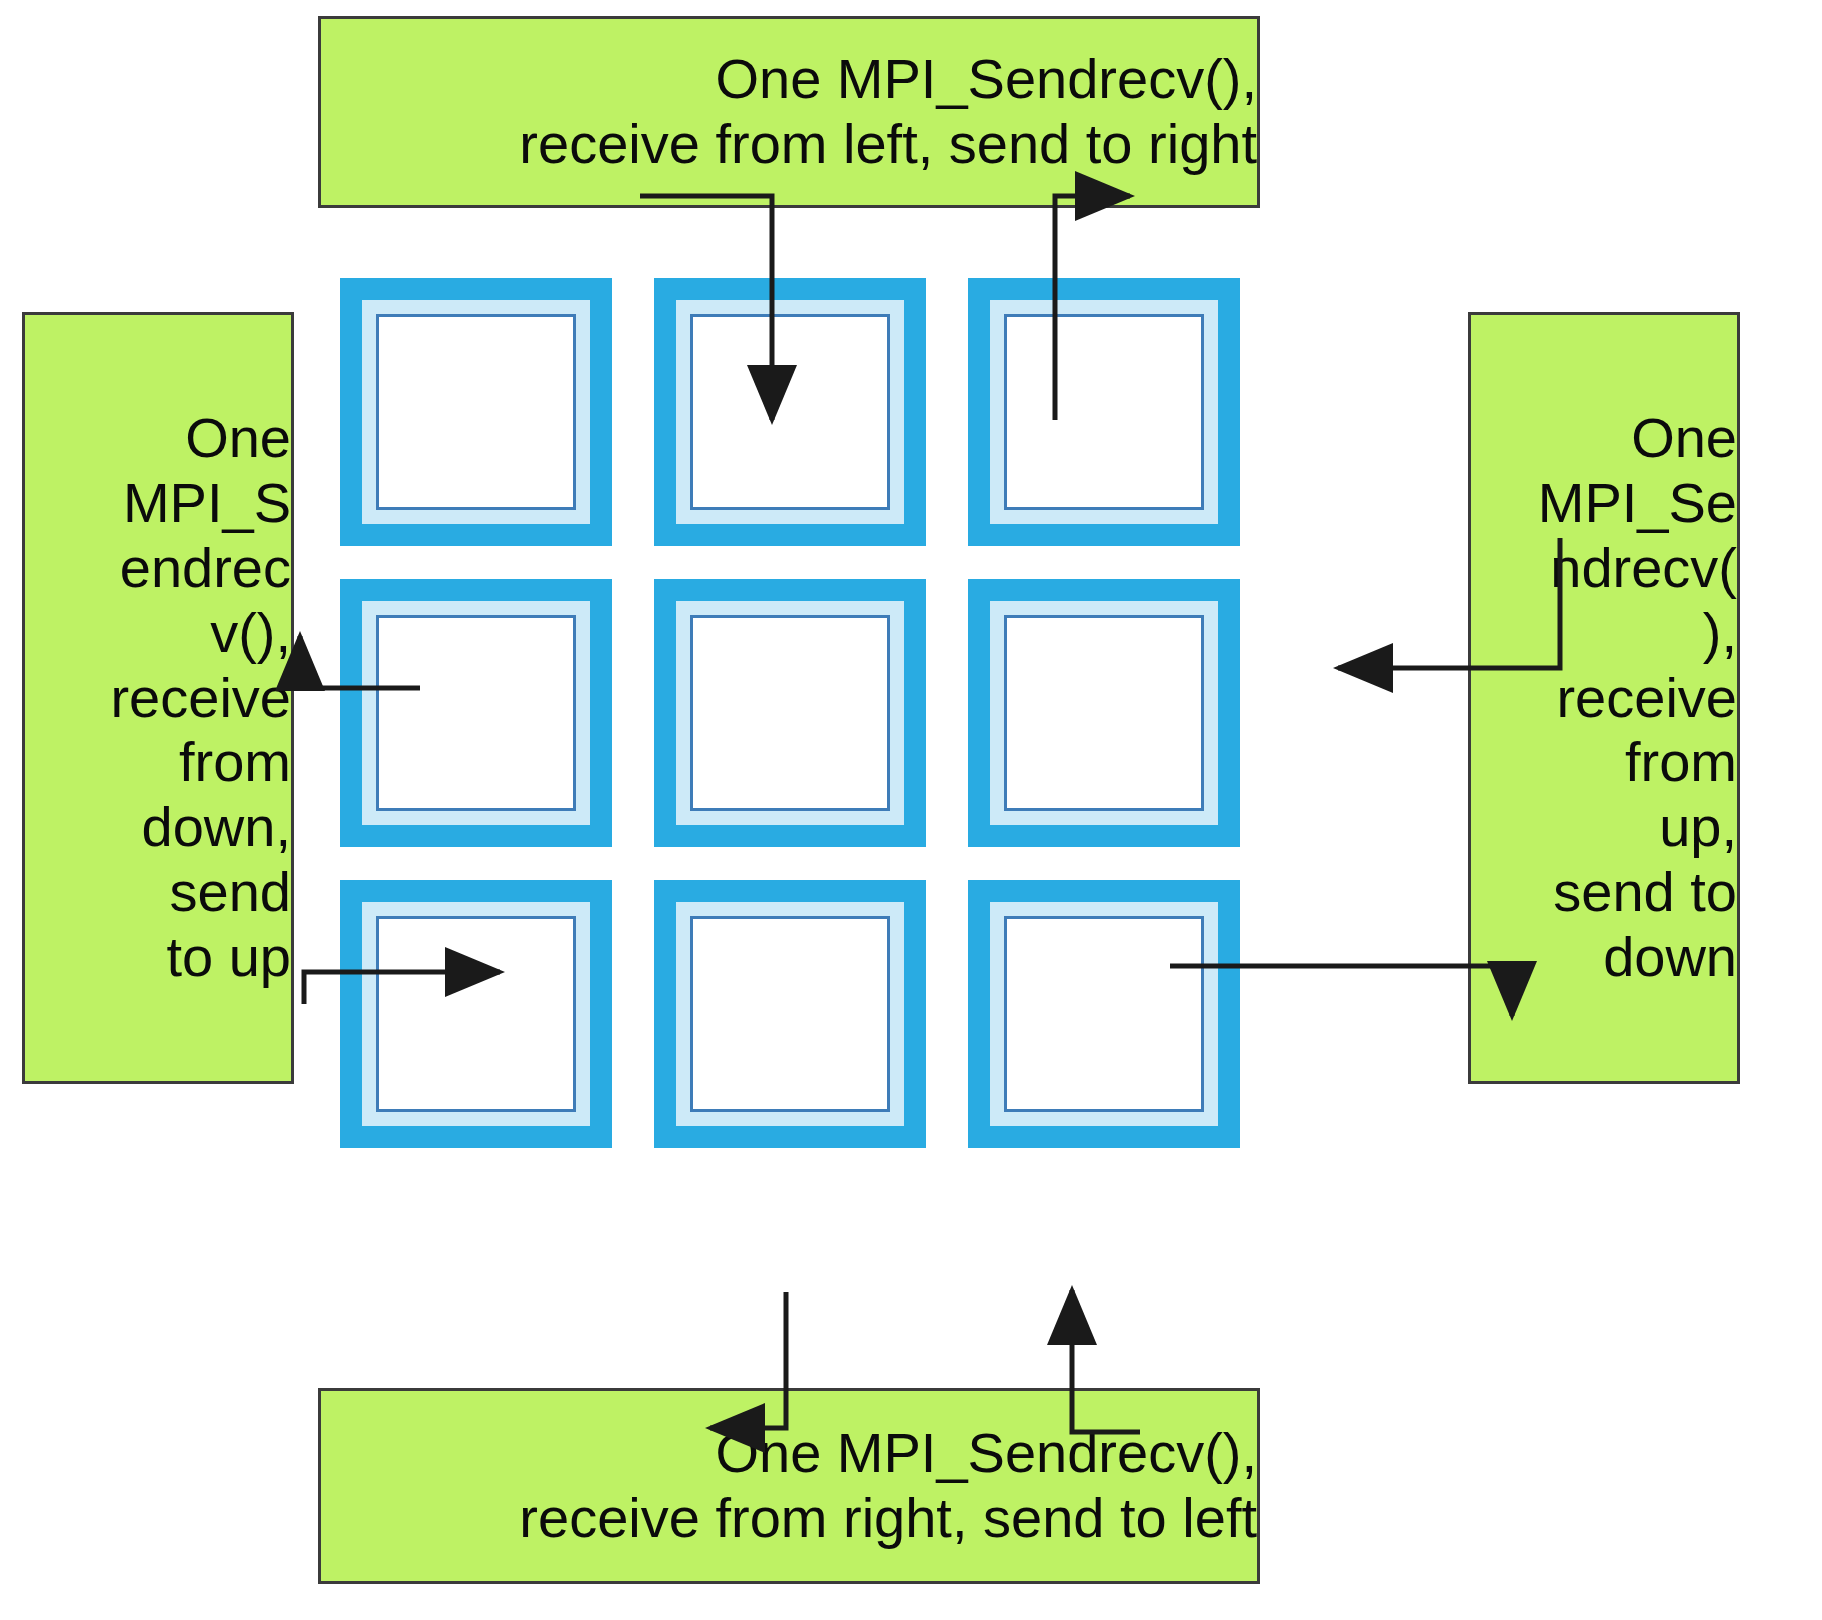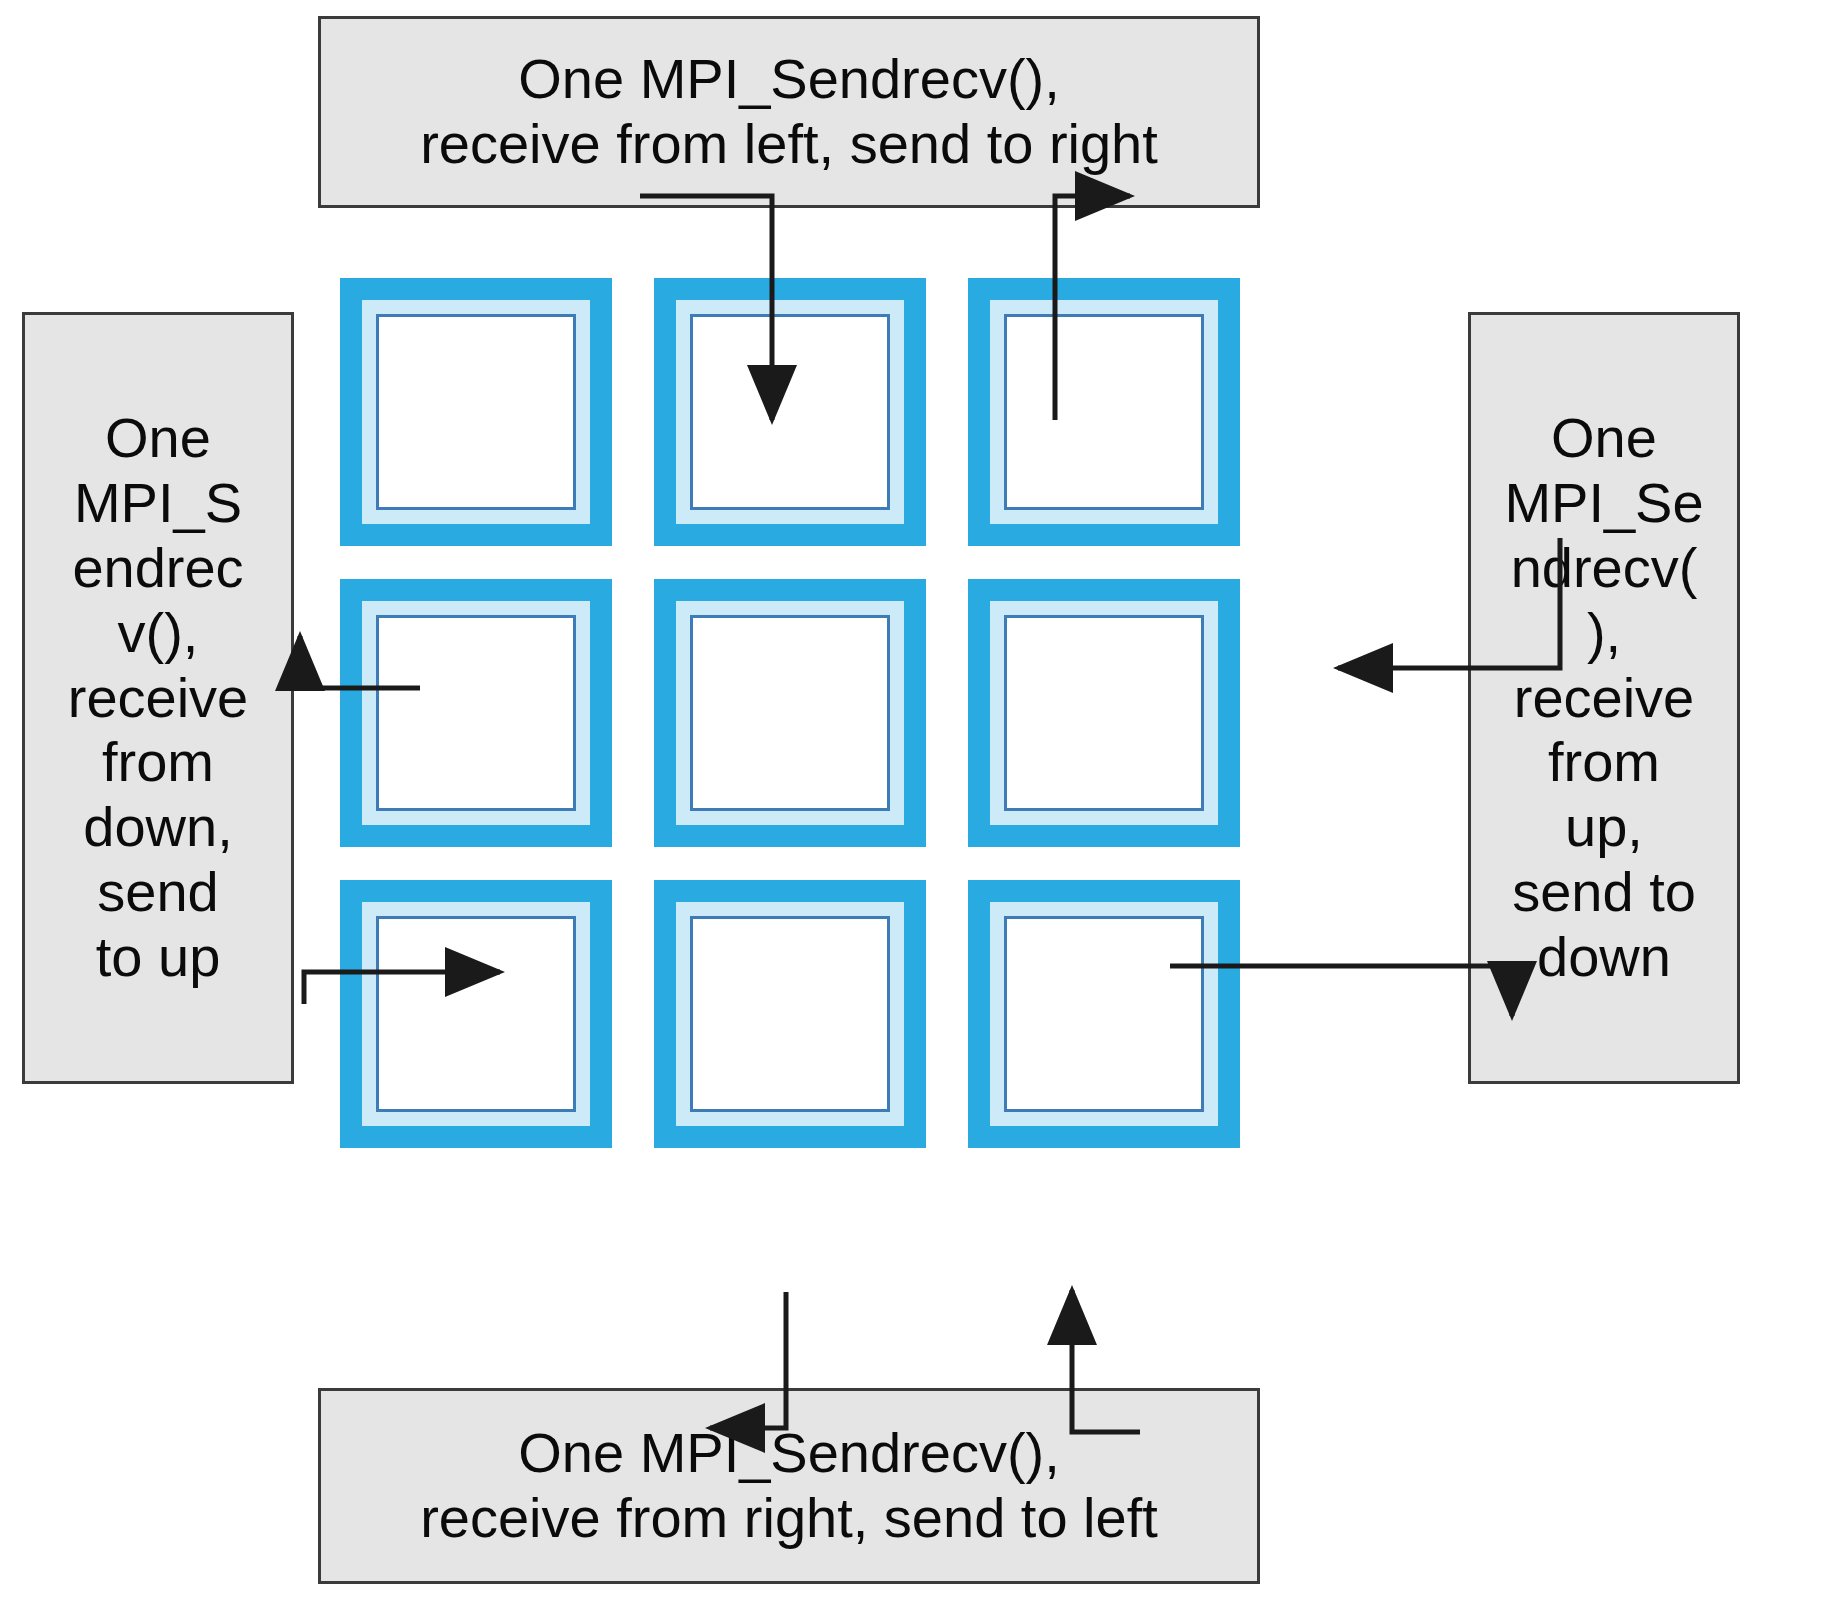--- a/index.html
+++ b/index.html
@@ -14,26 +14,26 @@
     width:1822px;
     height:1620px;
     background:#ffffff;
     overflow:hidden;
   }
 
   
   .callout{
     position:absolute;
     box-sizing:border-box;
-    background:#e5e5e5;
+    background:#bef264;
     border:3px solid #3b3b3b;
     display:flex;
     align-items:center;
     justify-content:center;
-    text-align:center;
+    text-align:right;
     line-height:1.16;
     z-index:6;
   }
   .callout .txt{
     display:block;
     width:100%;
     white-space:pre-line;
   }
 
   #callout-top{

